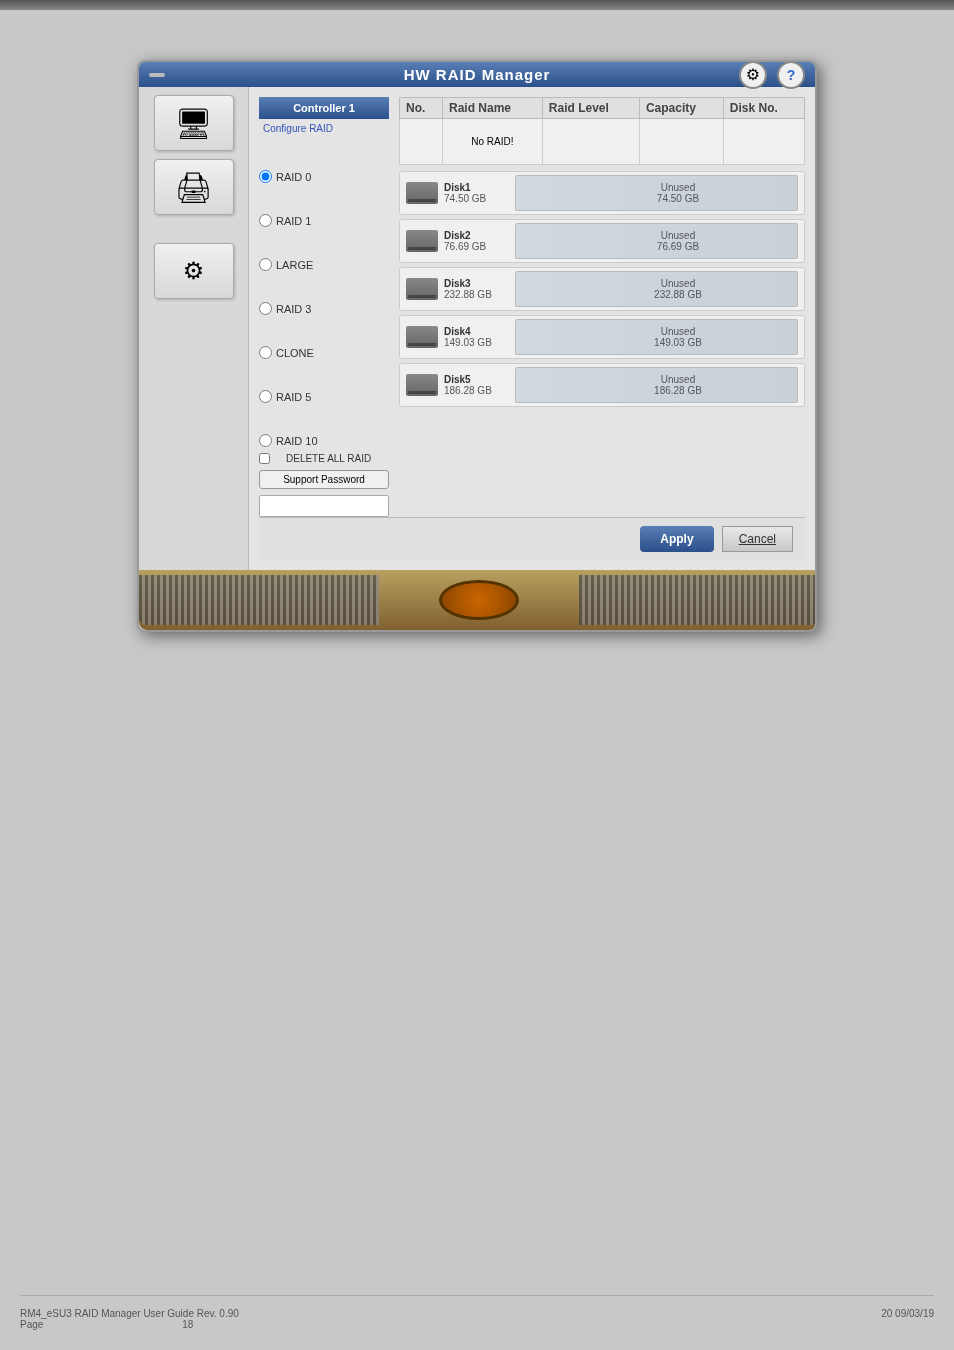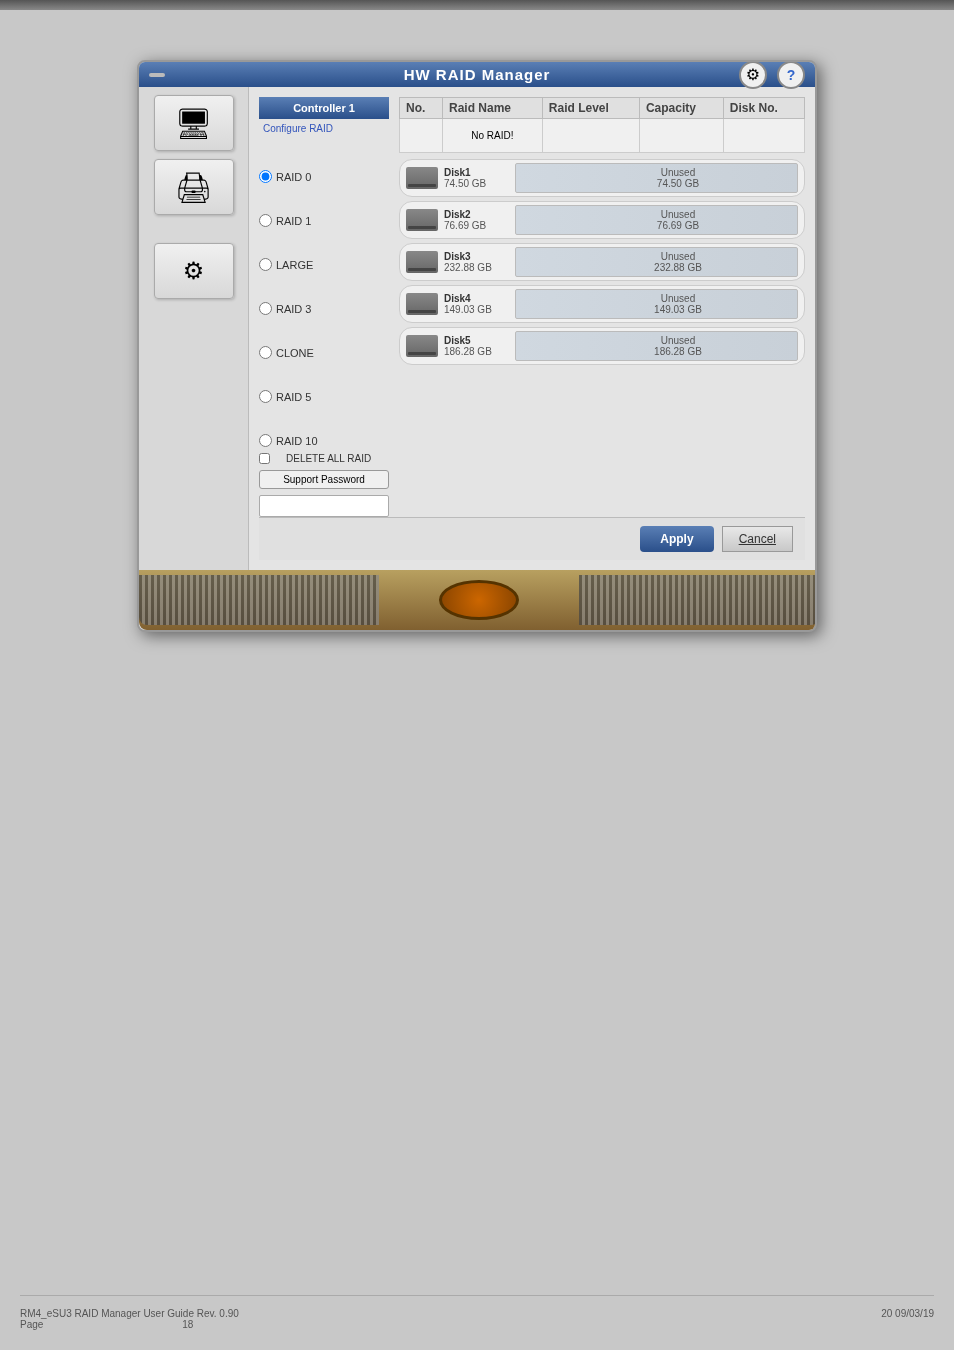--- a/index.html
+++ b/index.html
@@ -278,21 +278,21 @@
       border: 1px solid #bbb;
       padding: 3px 6px;
       font-size: 12px;
       font-weight: bold;
       color: #444;
       text-align: left;
     }
 
     .raid-table td {
       border: 1px solid #ccc;
-      padding: 11px 6px;
+      padding: 17px 6px;
       font-size: 10px;
       background: #f5f5f5;
     }
 
     .no-raid-row td {
       text-align: center;
       background: #f0f0f0;
     }
 
     
@@ -301,21 +301,21 @@
       flex-direction: column;
       gap: 4px;
     }
 
     .disk-item {
       display: flex;
       align-items: center;
       gap: 6px;
       background: #f0f0f0;
       border: 1px solid #ccc;
-      border-radius: 13px;
+      border-radius: 3px;
       padding: 3px 6px;
     }
 
     .disk-icon-small {
       width: 32px;
       height: 22px;
       background: linear-gradient(to bottom, #888, #666);
       border-radius: 2px;
       display: flex;
       align-items: center;
@@ -346,21 +346,21 @@
       color: #333;
     }
 
     .disk-size {
       font-size: 10px;
       color: #555;
     }
 
     .disk-bar-area {
       flex: 1;
-      height: 30px;
+      height: 36px;
       background: linear-gradient(to right, #d0d8e0, #c8d0d8);
       border: 1px solid #bbb;
       border-radius: 2px;
       position: relative;
       display: flex;
       align-items: center;
       justify-content: center;
       padding-left: 43px;
     }
 

